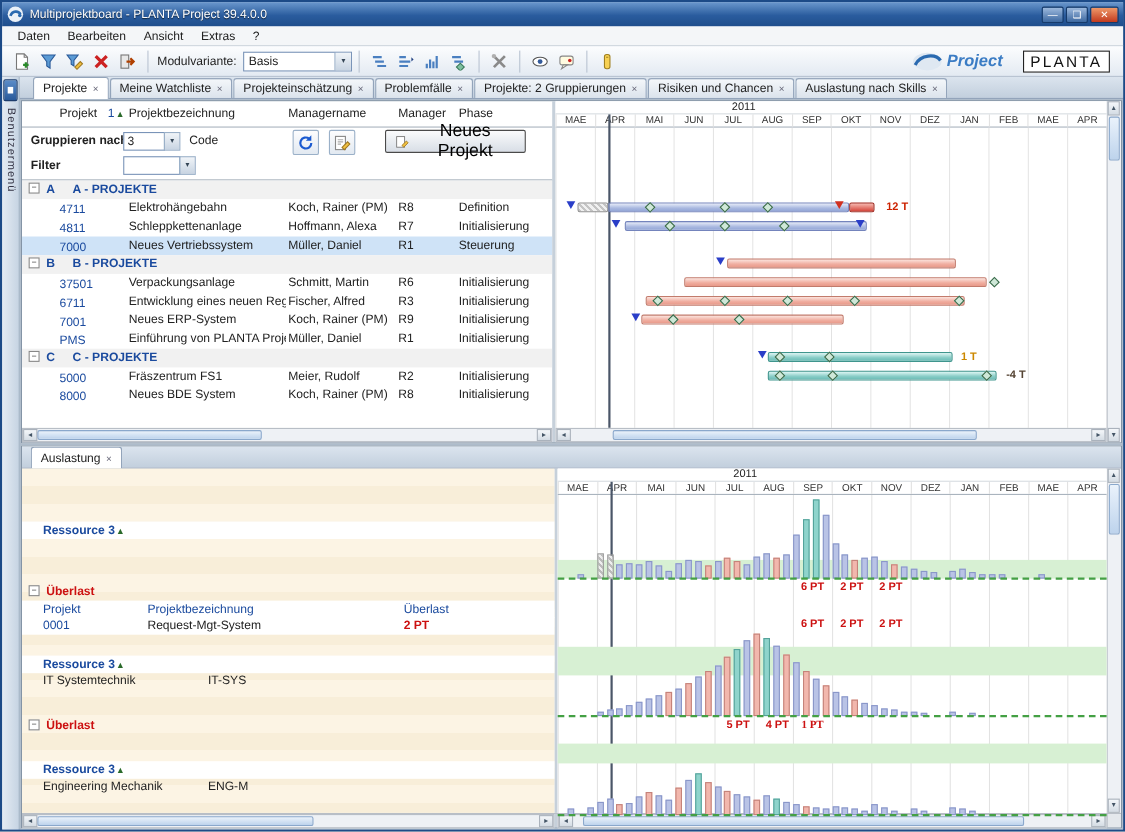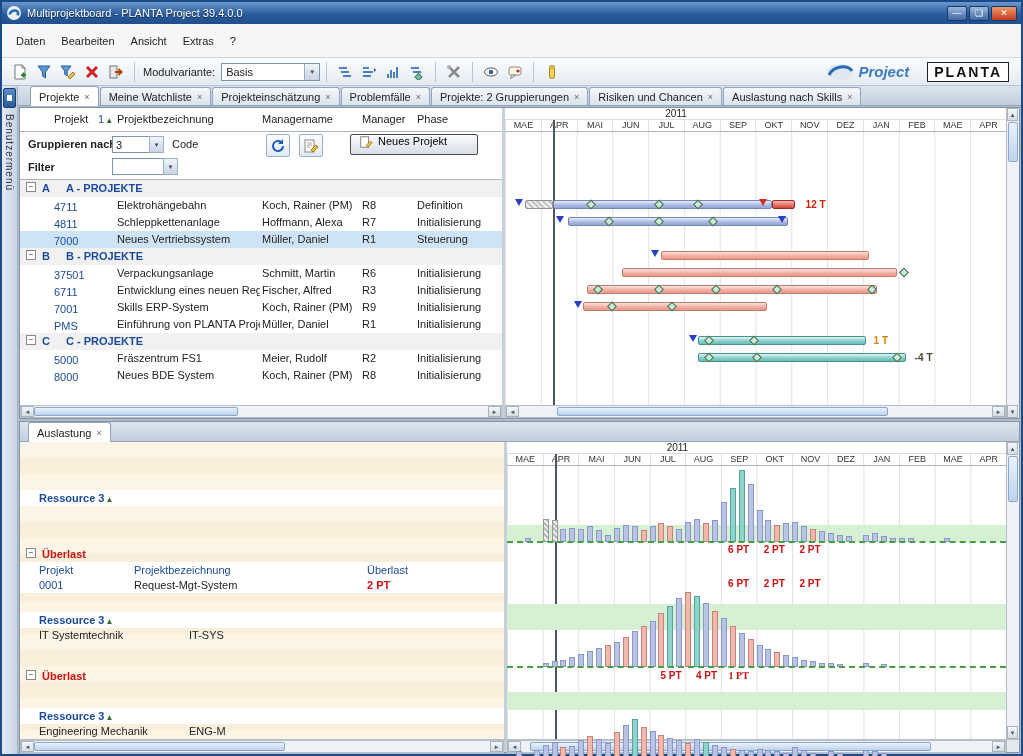--- a/index.html
+++ b/index.html
@@ -9,32 +9,32 @@
 
 
 .titlebar{height:22px;background:linear-gradient(#6a97cd,#2a5c9e 55%,#1f4e8c);display:flex;align-items:center;padding:0 4px;gap:5px;flex:none}
 .appicon{width:16px;height:16px;flex:none;display:flex}
 .title{color:#fff;flex:1;text-shadow:0 1px 1px #123;white-space:nowrap;overflow:hidden}
 .winbtns{display:flex;gap:2px}
 .wbtn{width:20px;height:15px;border:1px solid #163a6a;border-radius:2px;background:linear-gradient(#9db9dd,#3c68a0);color:#fff;font-size:9px;line-height:13px;text-align:center}
 .wbtn.close{background:linear-gradient(#ef9a6a,#c23a1e);width:26px}
 
 
-.menubar{height:34px;background:#f4f6f8;border-bottom:1px solid #cfd6dd;display:flex;align-items:center;padding-left:6px;flex:none}
+.menubar{height:18px;background:#f4f6f8;border-bottom:1px solid #cfd6dd;display:flex;align-items:center;padding-left:6px;flex:none}
 .mitem{padding:1px 8px}
 .toolbar{height:28px;background:linear-gradient(#fcfdfe,#e3eaf2);border-bottom:1px solid #b9c4d2;display:flex;align-items:center;padding:0 6px;gap:2px;flex:none}
 .tbtn{width:24px;height:24px;border:1px solid transparent;background:transparent;display:inline-flex;align-items:center;justify-content:center;padding:0}
 .tsep{width:1px;height:20px;background:#b9c4d2;margin:0 4px}
 .mvlabel{margin:0 4px 0 2px}
 .combo{display:inline-flex;align-items:center;height:18px;border:1px solid #7a94b8;background:#fff;padding-left:4px}
 .combo .cval{min-width:78px}
 .carr{width:15px;height:16px;background:linear-gradient(#f0f4f8,#c8d4e2);border-left:1px solid #9ab0c8;font-size:7px;line-height:15px;text-align:center;color:#345}
 .flex1{flex:1}
 .logo-project{display:inline-flex;align-items:center;gap:3px;margin-right:16px;font-style:italic;font-weight:bold;font-size:15px;color:#3b7cc4}
-.logo-planta{background:#fff;border:1px solid #222;padding:1px 6px;font-weight:bold;font-size:14px;letter-spacing:2px;color:#111;margin-right:6px}
+.logo-planta{background:#fff;border:1px solid #222;padding:1px 6px;font-weight:normal;font-size:14px;letter-spacing:2px;color:#111;margin-right:6px}
 
 
 .tabbar{height:20px;background:linear-gradient(#dbe4ee,#c2cfdd);border-bottom:1px solid #93a4ba;display:flex;align-items:flex-end;padding-left:12px;flex:none}
 .tab{display:inline-flex;align-items:center;gap:5px;height:18px;padding:0 8px;margin-right:1px;background:linear-gradient(#f4f7fa,#dbe3ec);border:1px solid #93a4ba;border-bottom:none;border-radius:3px 3px 0 0;white-space:nowrap}
 .tab.selected{background:#fff;height:20px;margin-bottom:-1px}
 .tx{color:#667;font-size:9px}
 
 
 .mainrow{flex:1;display:flex;min-height:0}
 .userstrip{width:16px;background:linear-gradient(to right,#e4ebf3,#c6d4e3);border-right:1px solid #a2b2c4;display:flex;flex-direction:column;align-items:center;flex:none}
@@ -53,21 +53,21 @@
 .thead span{position:absolute;top:5px}
 .h-proj{left:34px}.h-sort{left:78px;color:#1a4a9e}.h-bez{left:97px}.h-man{left:242px}.h-mgr{left:342px}.h-pha{left:397px}
 .sarr{color:#2a6a2a;font-size:8px;font-style:normal;font-weight:normal;margin-left:1px}
 .h-sort i{font-style:normal}
 .ctrls{height:48px;border-bottom:1px solid #aab4be;position:relative}
 .ctrls>span,.ctrls>button{position:absolute}
 .lblb{font-weight:bold}
 .inbox{height:17px;border:1px solid #7a94b8;background:#fff;display:inline-flex;align-items:center;padding:0 3px}
 .cbtn{width:15px;height:17px;background:linear-gradient(#f0f4f8,#c8d4e2);border:1px solid #9ab0c8;font-size:7px;line-height:15px;text-align:center;color:#345}
 .ibtn{width:24px;height:23px;border:1px solid #9ab0c8;border-radius:2px;background:linear-gradient(#fdfdfe,#e2e9f1);display:inline-flex;align-items:center;justify-content:center}
-.npbtn{height:21px;width:128px;border:1px solid #4a4a4a;border-radius:2px;background:linear-gradient(#fafbfc,#d8dee6);display:inline-flex;gap:5px;padding:0 8px;font-size:11px}
+.npbtn{height:21px;width:128px;border:1px solid #4a4a4a;border-radius:2px;background:linear-gradient(#fafbfc,#d8dee6);display:inline-flex;align-items:center;gap:5px;padding:0 8px;font-size:16px}
 .trows{position:absolute;top:72px;left:0;right:0;bottom:13px;overflow:hidden}
 .trow{height:17px;position:relative}
 .trow.sel{background:#cfe3f7}
 .trow.group{background:#f1f1f1}
 .trow span{position:absolute;top:2px;white-space:nowrap}
 .c1{left:34px}.c2{left:97px;width:143px;overflow:hidden}.c3{left:242px;width:98px;overflow:hidden}.c4{left:342px}.c5{left:397px}
 .pid{color:#1a4a9e;font-weight:normal}
 .gkey{left:22px;color:#1a4a9e;font-weight:bold}
 .glabel{left:46px;color:#1a4a9e;font-weight:bold}
 .xbox{left:6px;top:3px;width:10px;height:10px;border:1px solid #888;background:#fff;font-size:8px;line-height:8px;text-align:center;color:#333;position:absolute}
@@ -394,21 +394,21 @@
                   </span>
                   <span class="c2">Entwicklung eines neuen Regense...</span>
                   <span class="c3">Fischer, Alfred</span>
                   <span class="c4">R3</span>
                   <span class="c5">Initialisierung</span>
                 </div>
                 <div class="trow">
                   <span class="c1">
                     <span class="pid">7001</span>
                   </span>
-                  <span class="c2">Skills ERP-System</span>
+                  <span class="c2">Neues ERP-System</span>
                   <span class="c3">Koch, Rainer (PM)</span>
                   <span class="c4">R9</span>
                   <span class="c5">Initialisierung</span>
                 </div>
                 <div class="trow">
                   <span class="c1">
                     <span class="pid">PMS</span>
                   </span>
                   <span class="c2">Einführung von PLANTA Project</span>
                   <span class="c3">Müller, Daniel</span>

